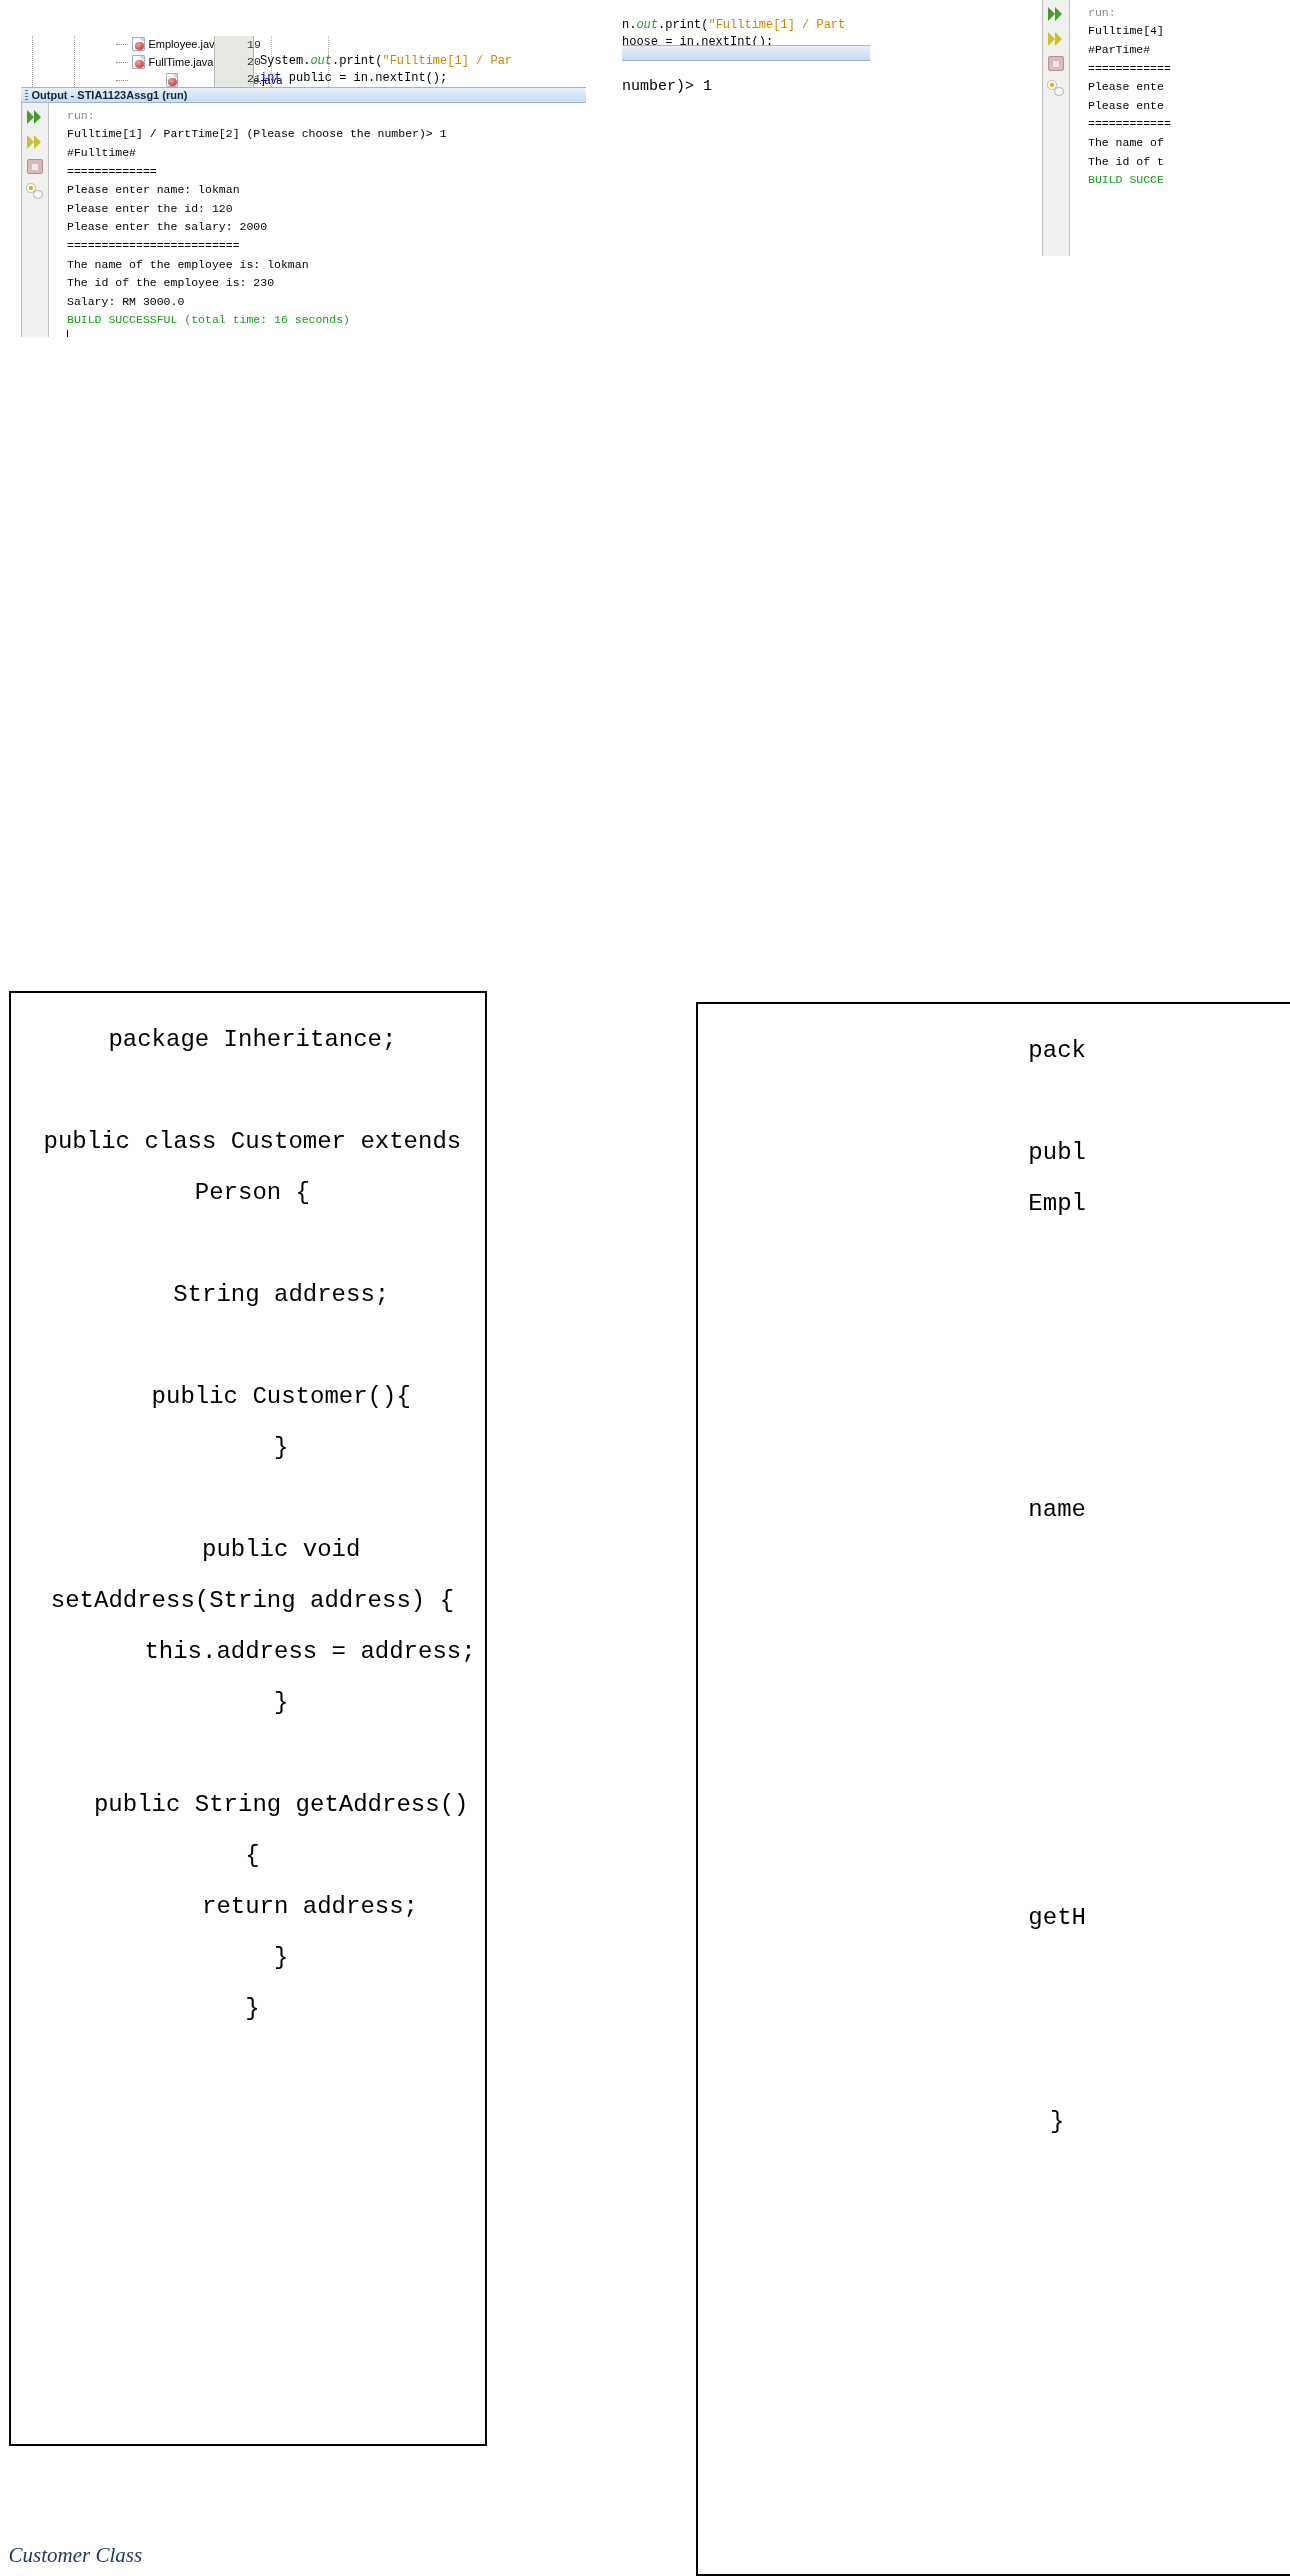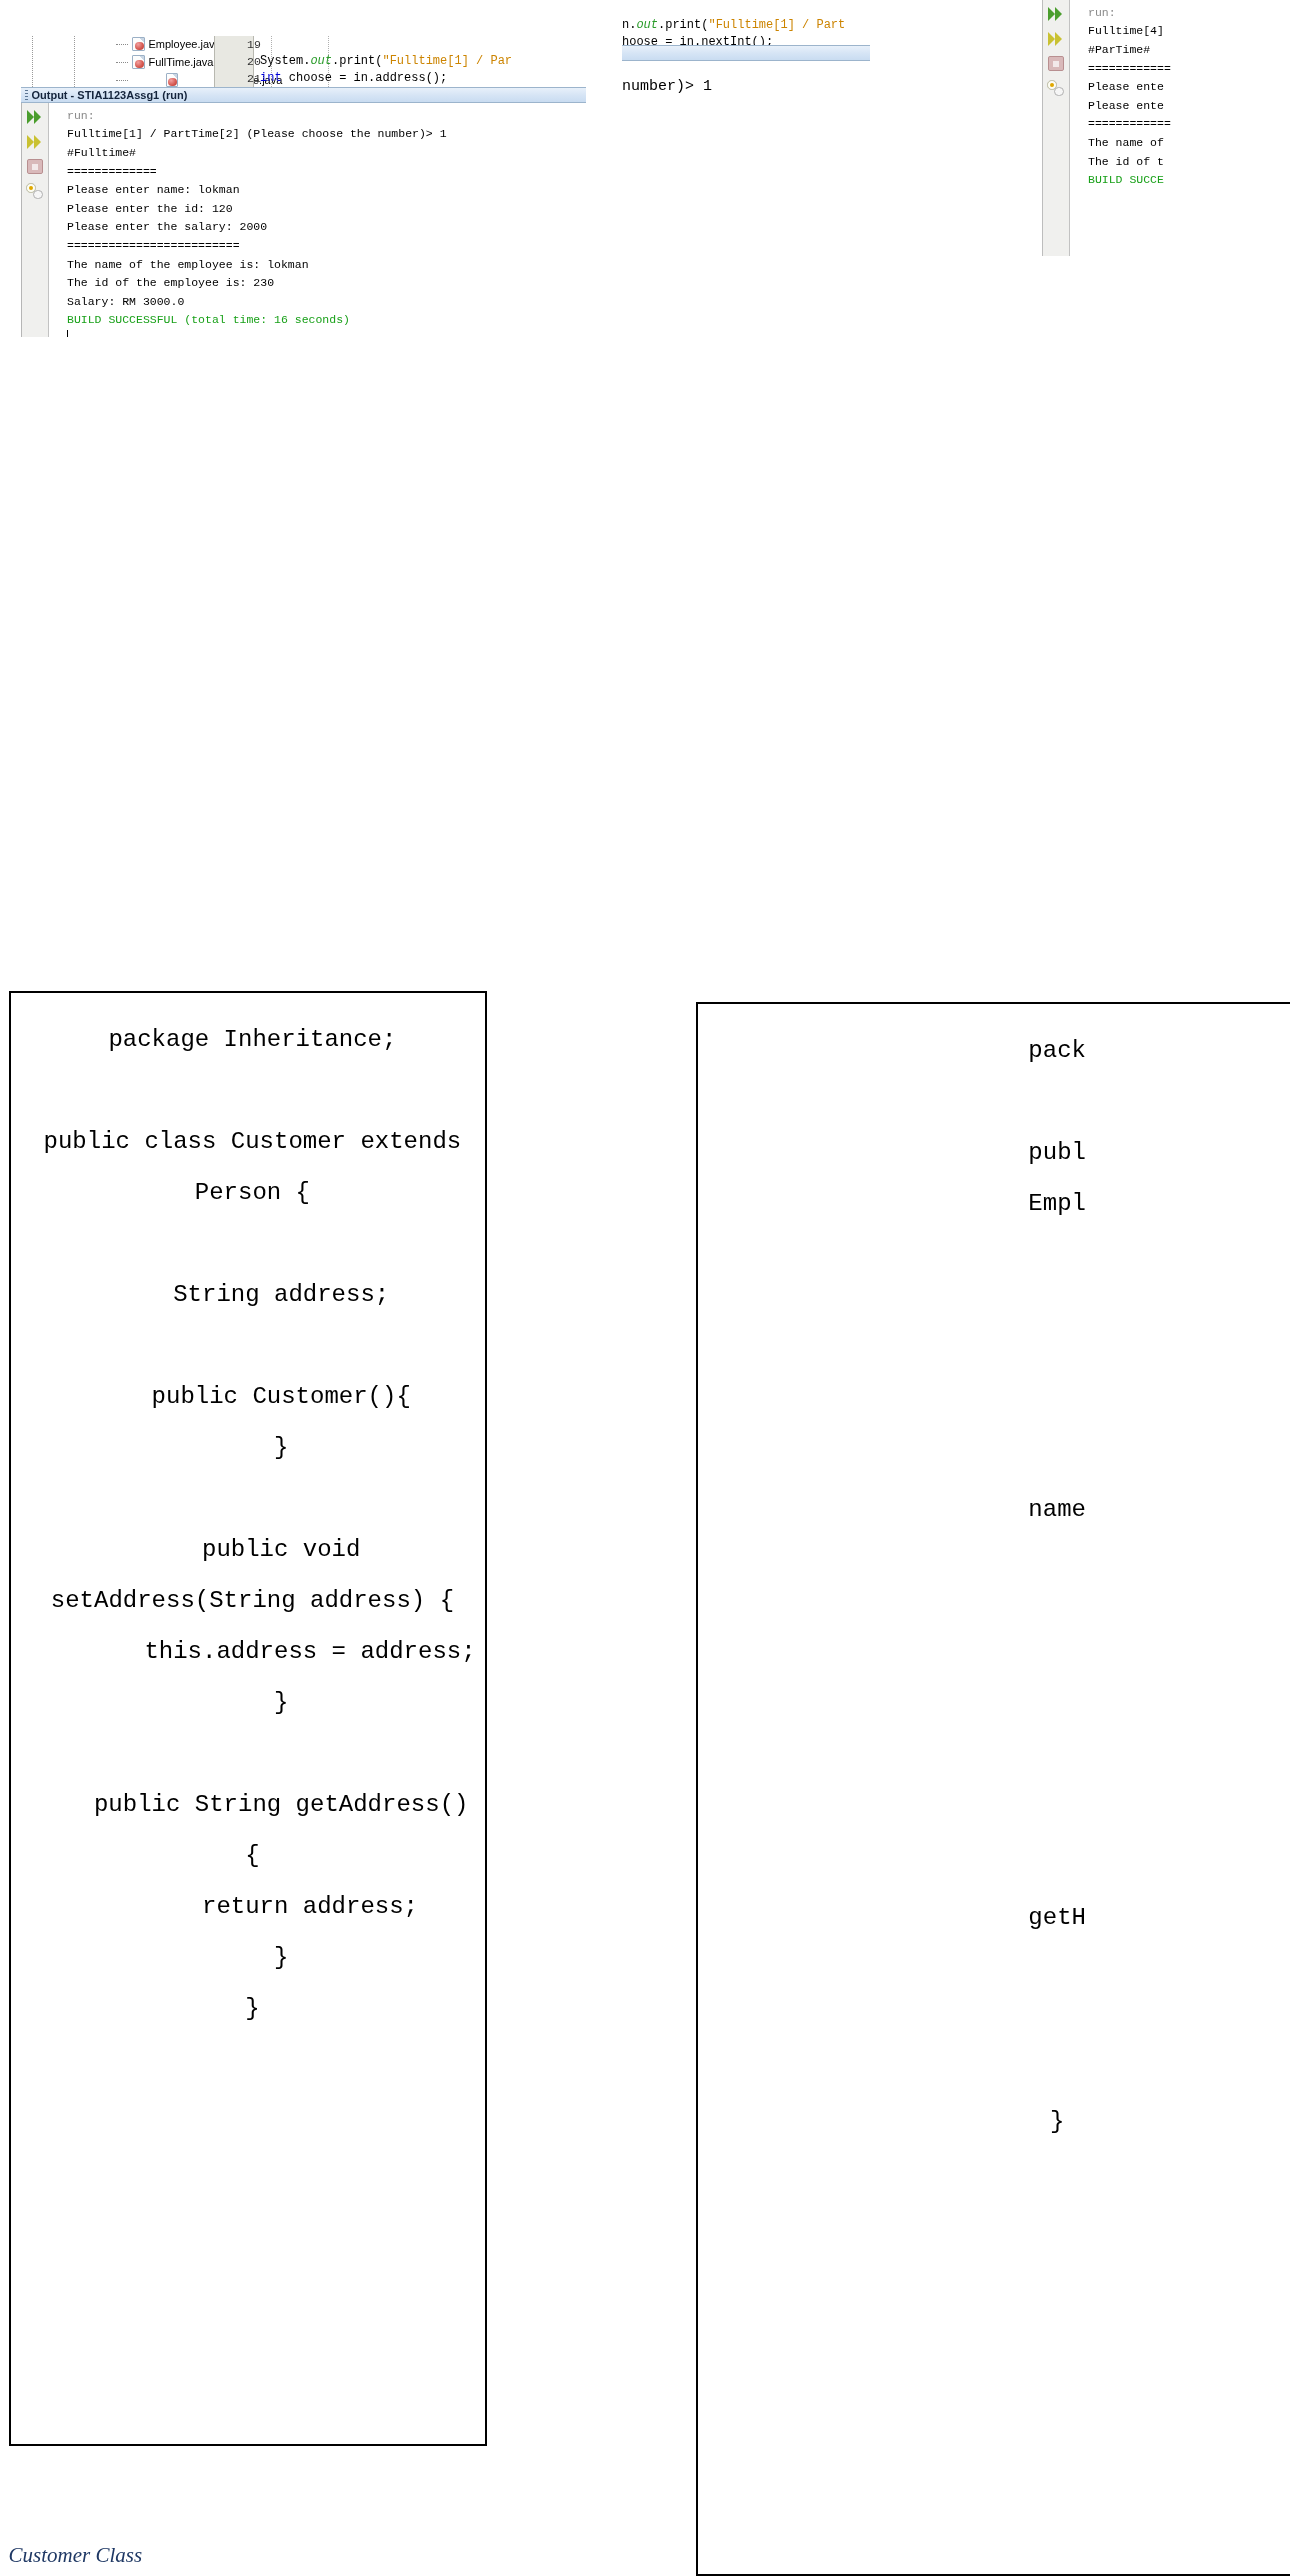--- a/index.html
+++ b/index.html
@@ -324,21 +324,21 @@
         <div>19</div>
         <div>20</div>
         <div>21</div>
       </div>
       <div class="nb-line-sep" style="left:250px"></div>
       <div class="nb-line-sep" style="left:307px"></div>
 
       <div class="nb-codearea">
         <div>&nbsp;</div>
         <div><span class="plain">System.</span><span class="fieldv">out</span><span class="plain">.print(</span><span class="str">"Fulltime[1] / Par</span></div>
-        <div><span class="kw">int</span><span class="plain"> choose = in.address();</span></div>
+        <div><span class="kw">int</span><span class="plain"> public = in.nextInt();</span></div>
       </div>
     </div>
 
     <div class="out-title">
       <span class="grip"></span>
       <span>Output - STIA1123Assg1 (run)</span>
     </div>
 
     <div class="out-body">
       <div class="out-toolbar">

